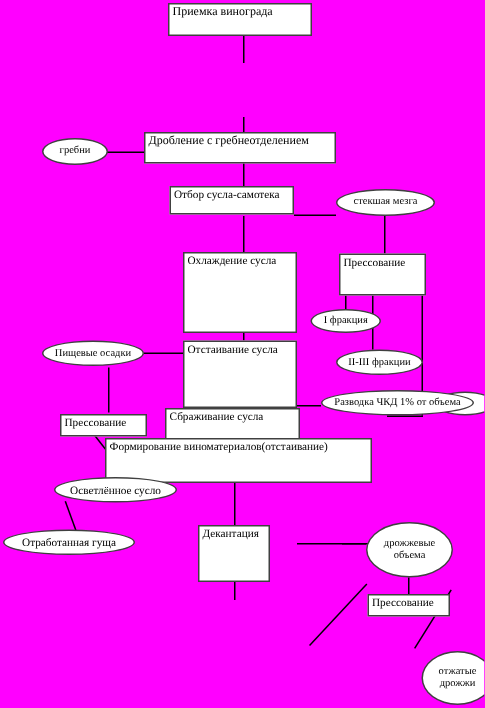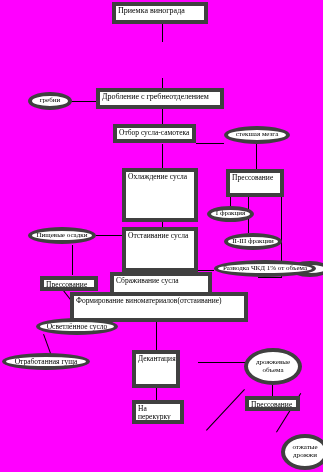--- a/index.html
+++ b/index.html
@@ -11,21 +11,21 @@
     position: relative;
     width: 323px;
     height: 472px;
     background: #ff00ff;
     overflow: hidden;
     font-family: "Liberation Serif", "DejaVu Serif", serif;
   }
   .node {
     position: absolute;
     background: #ffffff;
-    border: 4px solid #404040;
+    border: 1px solid #404040;
     box-sizing: border-box;
     color: #000000;
     line-height: 1.05;
     overflow: hidden;
   }
   .box {
     padding: 1px 2px;
     text-align: left;
   }
   .ell {
@@ -129,21 +129,21 @@
   </div>
 
   <div class="node ell" style="left:28px; top:227px; width:68px; height:17px; font-size:7px;">
     <span>Пищевые осадки</span>
   </div>
 
   <div class="node box" style="left:40px; top:276px; width:58px; height:15px; font-size:7.5px;">
     <span>Прессование</span>
   </div>
 
-  <div class="node box" style="left:110px; top:272px; width:102px; height:26px; font-size:7.5px;">
+  <div class="node box" style="left:110px; top:272px; width:90px; height:26px; font-size:7.5px;">
     <span>Сбраживание сусла</span>
   </div>
 
   <div class="node ell" style="left:214px; top:260px; width:102px; height:17px; font-size:7px; z-index:5;text-align:center;">
     <span>Разводка  ЧКД 1% от объема</span>
   </div>
 
   <div class="node ell" style="left:290px; top:261px; width:40px; height:16px; font-size:7px; z-index:4;">
     <span>ки</span>
   </div>
@@ -162,23 +162,20 @@
 
   <div class="node box" style="left:132px; top:350px; width:48px; height:38px; font-size:7.5px;">
     <span>Декантация</span>
   </div>
 
   <div class="node ell multi" style="left:244px; top:348px; width:58px; height:37px; font-size:7px;">
     <span>дрожжевые</span>
     <span>объема</span>
   </div>
 
-  <div class="node box" style="left:132px; top:400px; width:52px; height:24px; font-size:7.5px;">
-    <span>На перекурку</span>
-  </div>
 
   <div class="node box" style="left:245px; top:396px; width:55px; height:15px; font-size:7.5px;">
     <span>Прессование</span>
   </div>
 
 
   <div class="node ell multi" style="left:281px; top:434px; width:48px; height:36px; font-size:7px;">
     <span>отжатые</span>
     <span>дрожжи</span>
   </div>

